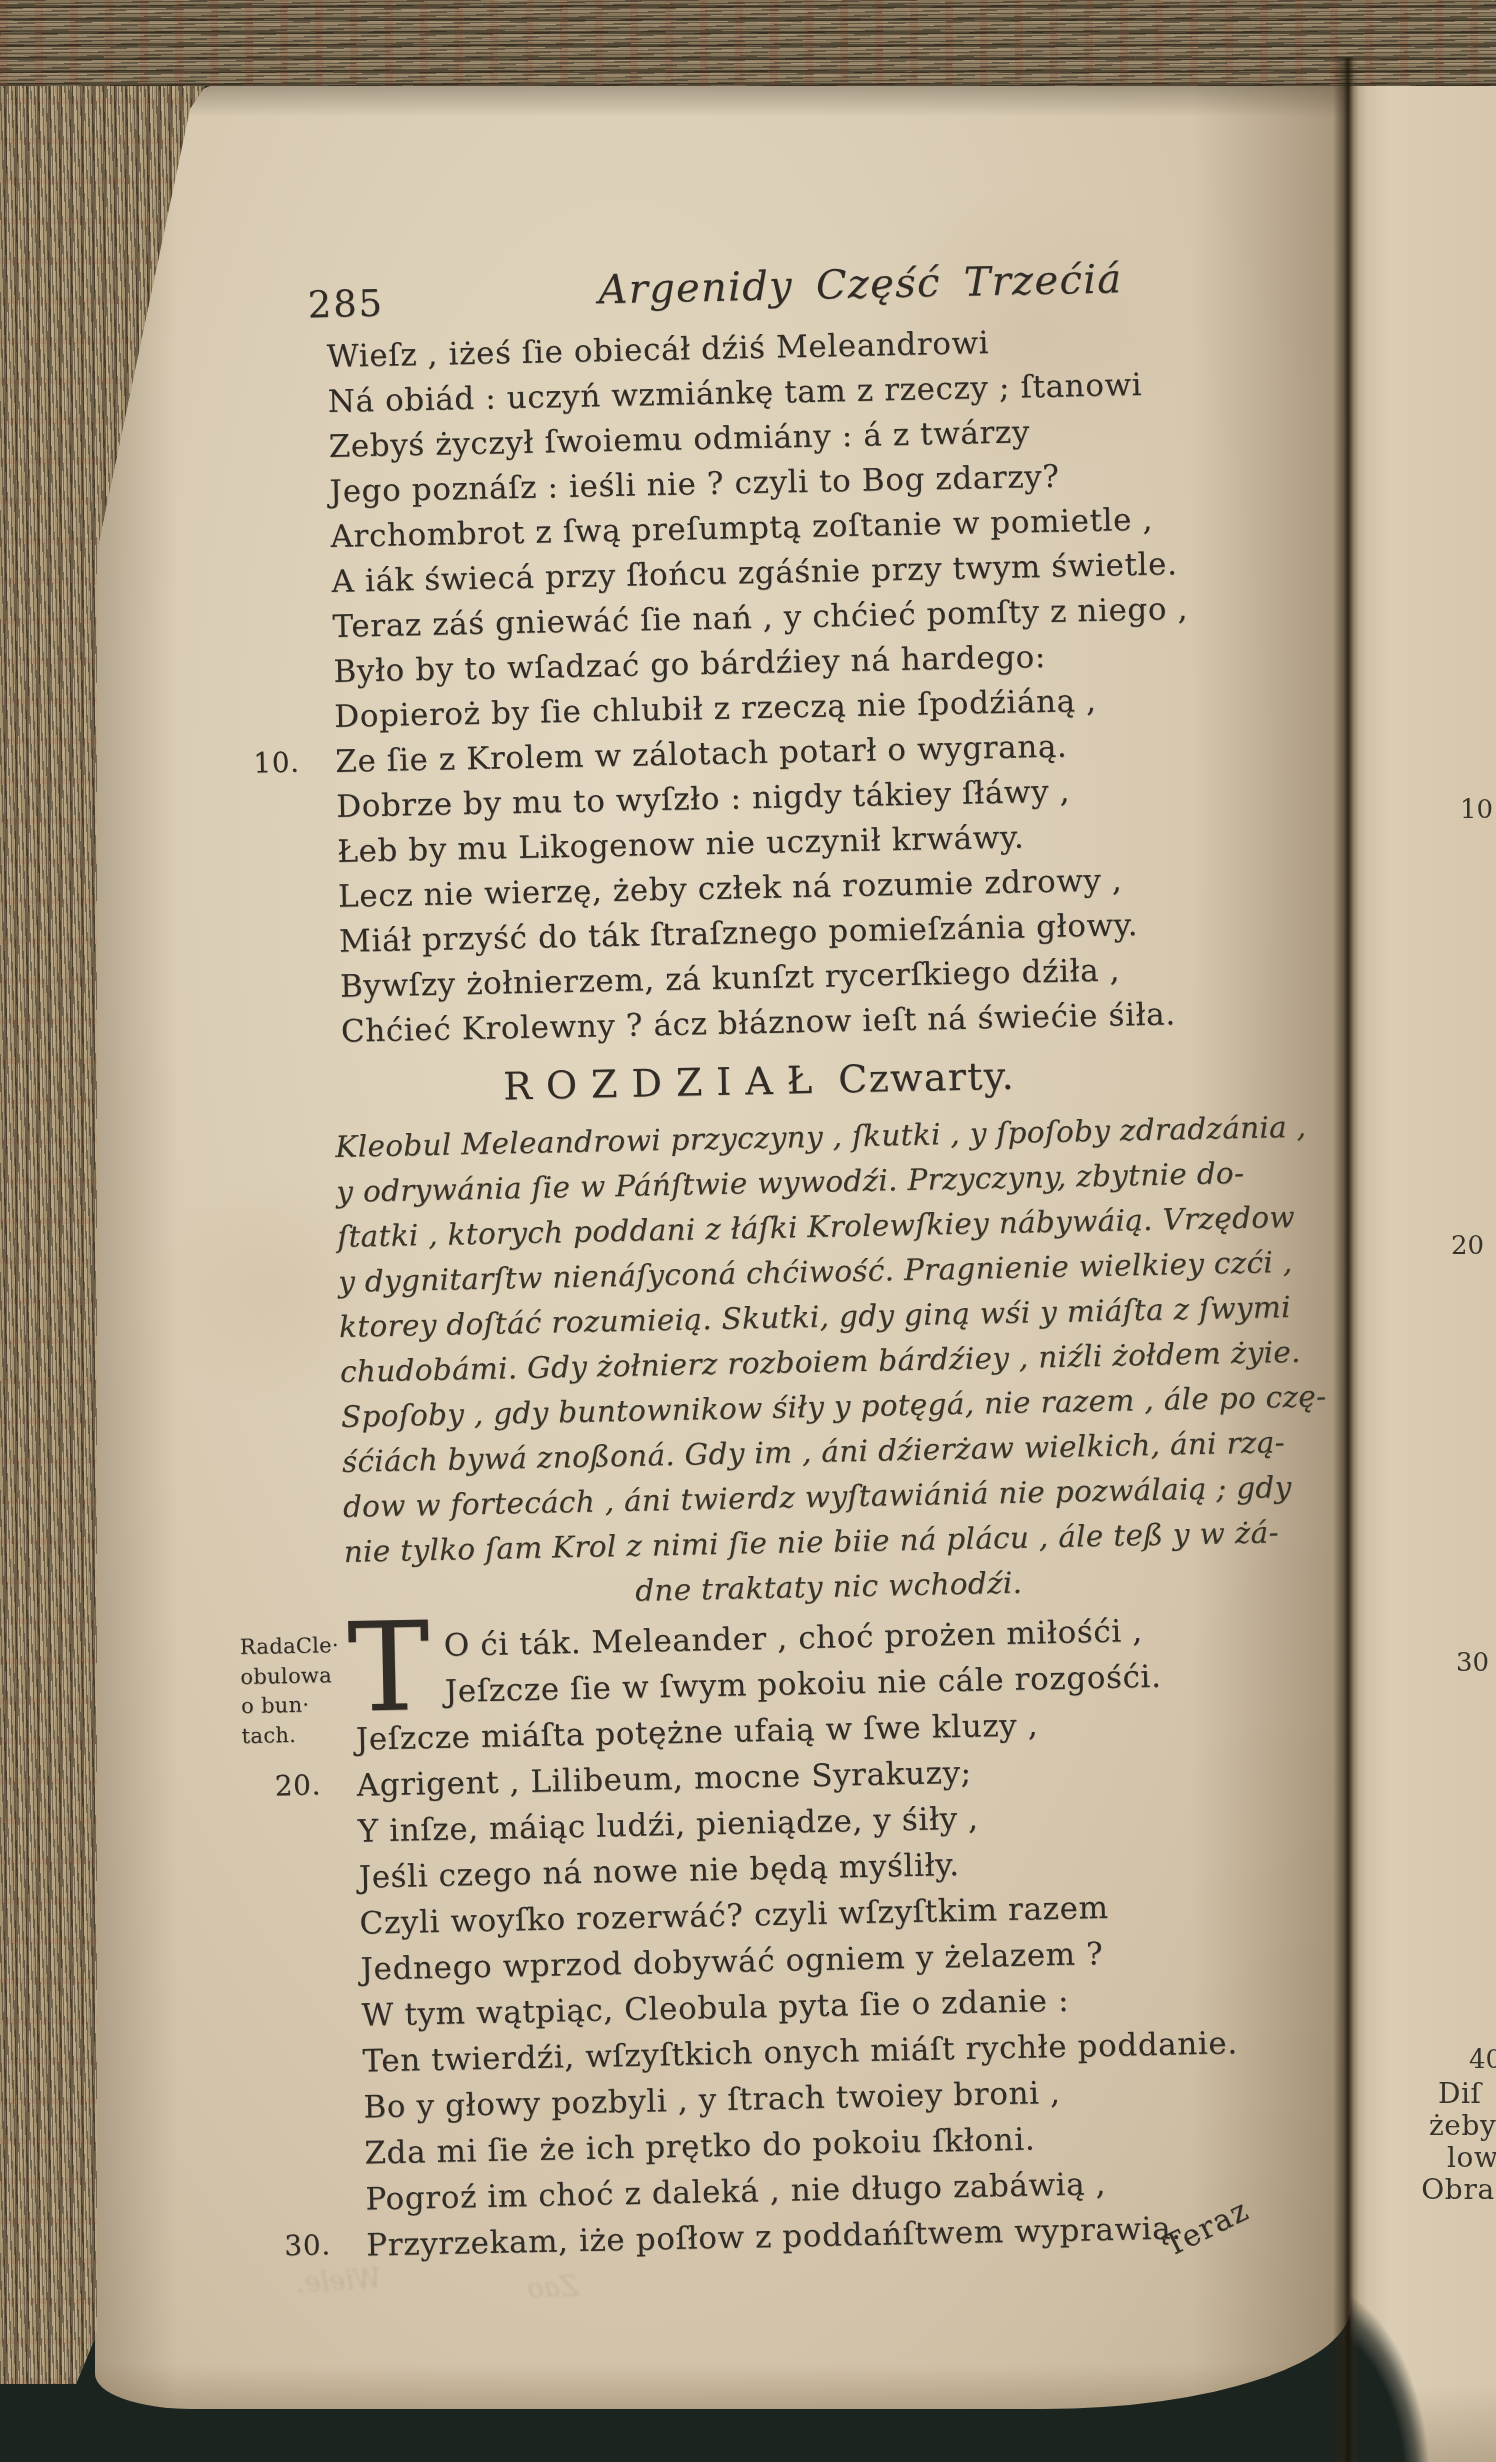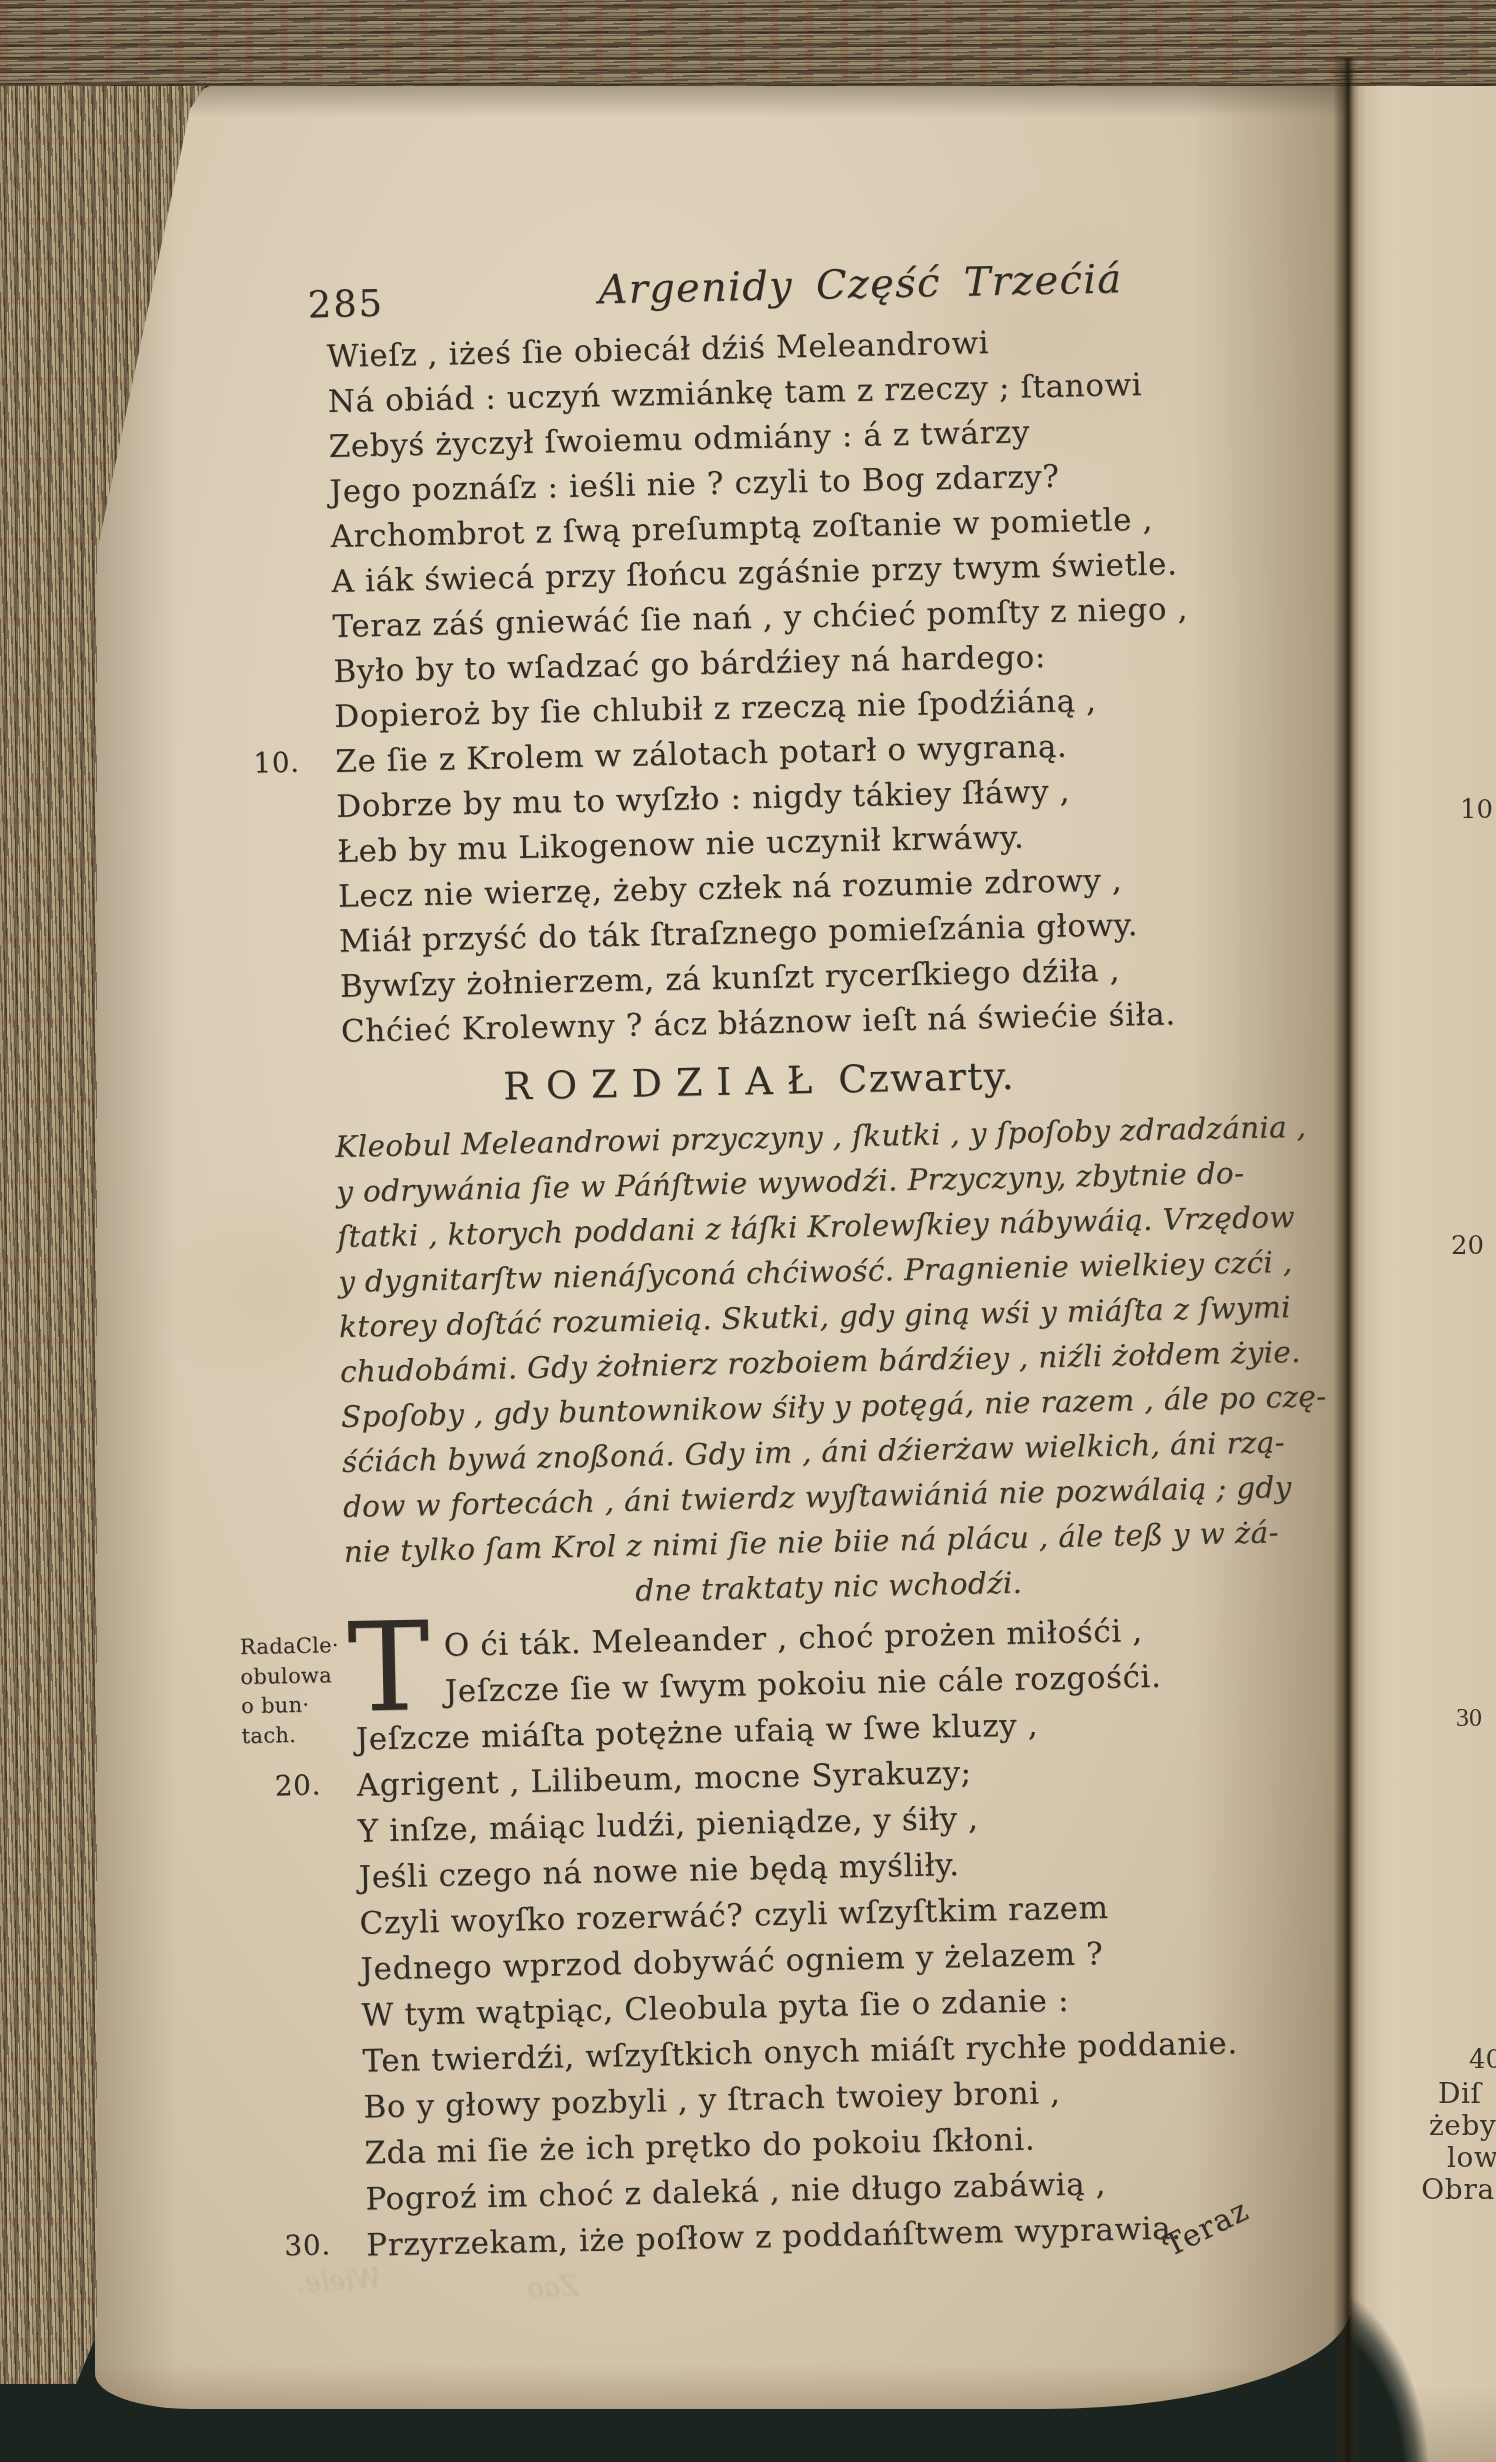--- a/index.html
+++ b/index.html
@@ -238,21 +238,21 @@
       <div class="catchword t">Teraz</div>
 
       <span class="ghost g1">Wiele.</span>
       <span class="ghost g2">Zao</span>
     </div>
   </div>
 
   <div class="facing">
     <span class="facing-frag" style="left:110px;top:735px;">10</span>
     <span class="facing-frag" style="left:101px;top:1171px;text-align:right;">20</span>
-    <span class="facing-frag" style="left:106px;top:1644px;font-family:Liberation Serif, serif;">30</span>
+    <span class="facing-frag" style="left:106px;top:1588px;">30</span>
     <span class="facing-frag" style="left:119px;top:1985px;">40</span>
     <div class="facing-note">
       <div>Diſ</div>
       <div style="margin-left:-9px;">żeby</div>
       <div style="margin-left:9px;">low</div>
       <div style="margin-left:-16.7px;">Obra</div>
     </div>
   </div>
 
   <div class="gutter"></div>

